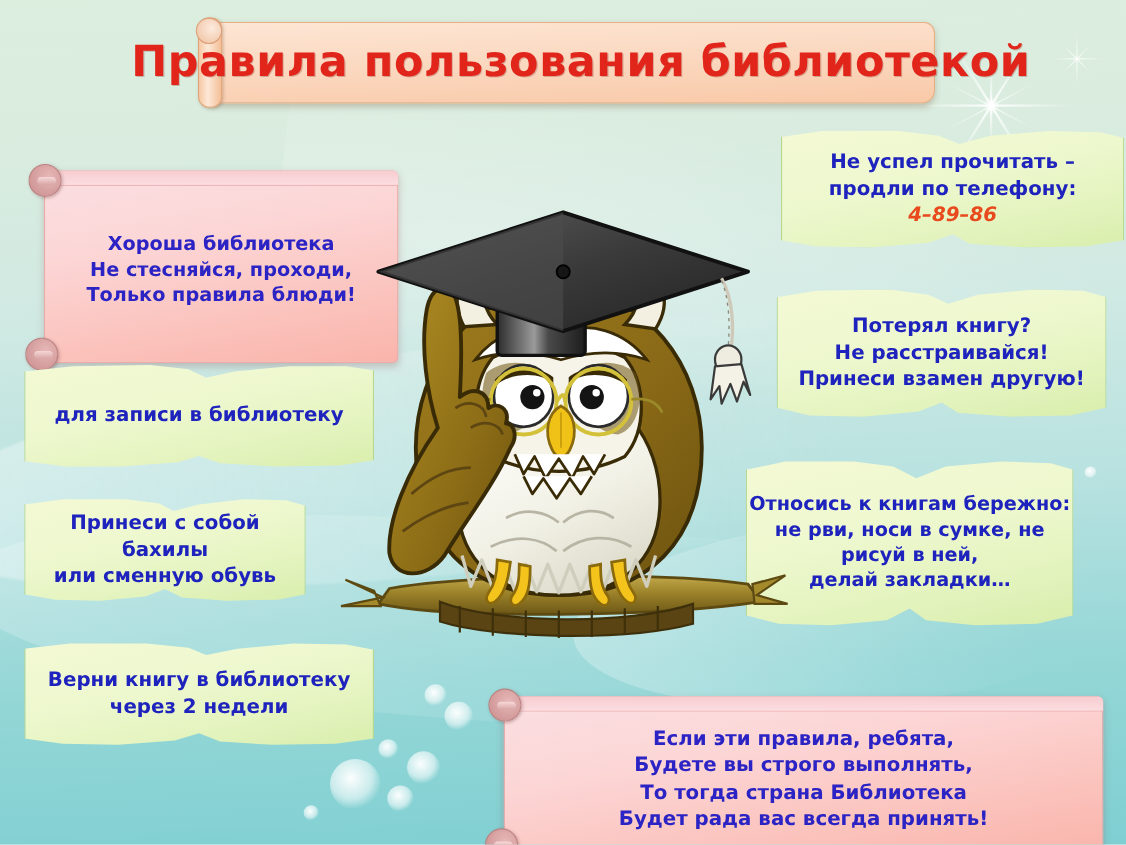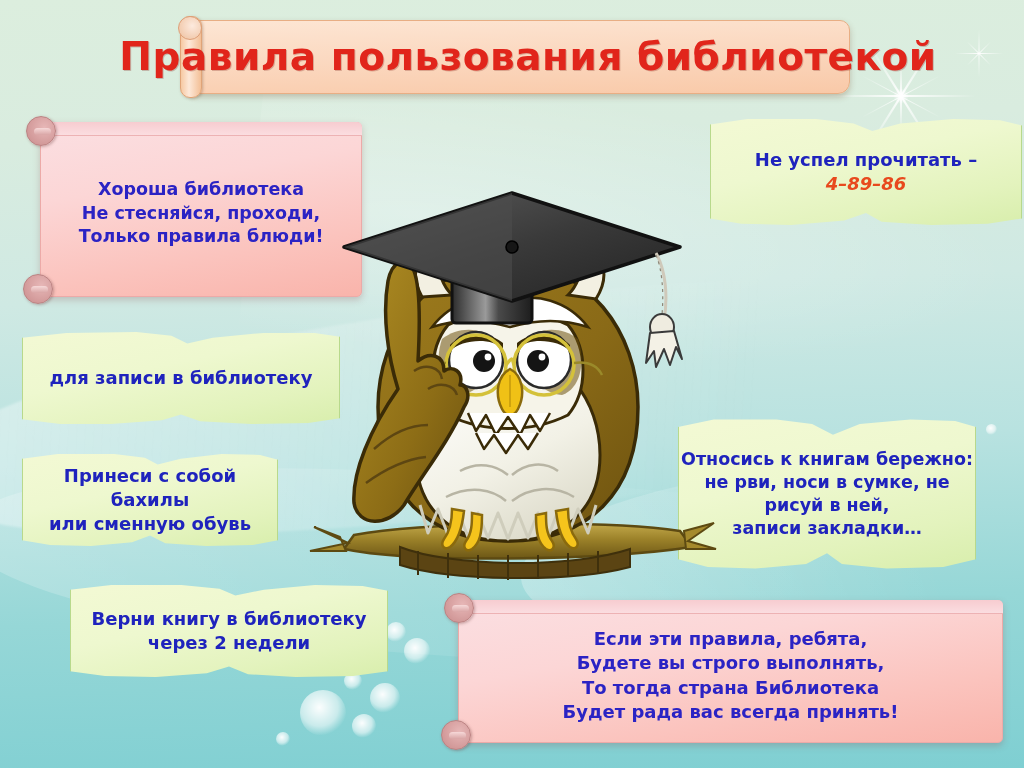--- a/index.html
+++ b/index.html
@@ -45,21 +45,21 @@
     border:1px solid #e0a478;border-radius:10px;box-shadow:1px 1px 3px rgba(120,80,50,.35);}
   .tscroll-curl{position:absolute;left:10px;top:2px;width:22px;height:22px;border-radius:50%;
     background:radial-gradient(circle at 60% 40%,#fdeade,#edbf9c);border:1px solid #dda079;}
   #title-text{position:absolute;left:40px;top:6px;right:20px;height:72px;
     display:flex;align-items:center;justify-content:center;
     font-size:39px;font-weight:bold;color:#e1251b;letter-spacing:.5px;
     font-family:"DejaVu Sans","Liberation Sans",sans-serif;
     text-shadow:1px 1px 0 rgba(120,20,10,.25);white-space:nowrap;}
 
   
-  .pink-scroll{position:absolute;}
+  .pink-scroll{position:absolute;margin-top:33px;}
   .pink-body{position:absolute;inset:0;
     background:linear-gradient(170deg,#fbdfe2 0%,#fcd6d6 35%,#fbc3bd 72%,#f9b4ab 100%);
     border:1px solid #ecaaa8;border-radius:5px;
     box-shadow:0 3px 7px rgba(140,80,80,.28);}
   .pink-topbar{position:absolute;left:0;right:0;top:0;height:13px;
     background:linear-gradient(180deg,#f7ccd0,#fbdde0);border-bottom:1px solid #edb2b4;
     border-radius:5px 5px 0 0;}
   .curl{position:absolute;width:28px;height:28px;border-radius:50%;
     background:radial-gradient(circle at 62% 38%,#e7b7b7,#c98c8c);
     border:1px solid #bb8282;box-shadow:1px 1px 3px rgba(120,70,70,.4);}
@@ -150,44 +150,53 @@
   </div>
 
   <div class="green-banner" style="left:22px;top:452px;width:256px;height:96px;">
     <div class="gb-shape" style="clip-path:polygon(0% 7%,14% 2%,36% 2%,48% 6%,53% 13%,62% 7%,78% 2%,93% 3%,100% 8%,100% 92%,90% 97%,72% 98%,56% 95%,50% 87%,43% 94%,27% 98%,11% 97%,0% 92%);"></div>
     <div class="gb-text" style="font-size:18px;">
       <span class="ln">Принеси с собой бахилы</span>
       <span class="ln">или сменную обувь</span>
     </div>
   </div>
 
-  <div class="green-banner" style="left:22px;top:583px;width:318px;height:96px;margin-left:48px;">
+  <div class="green-banner" style="left:22px;top:583px;width:318px;height:96px;">
     <div class="gb-shape" style="clip-path:polygon(0% 7%,13% 2%,35% 2%,47% 6%,52% 13%,61% 7%,77% 2%,92% 3%,100% 8%,100% 92%,89% 97%,71% 98%,56% 95%,50% 87%,43% 94%,27% 98%,11% 97%,0% 92%);"></div>
     <div class="gb-text" style="font-size:18px;">
       <span class="ln">Верни книгу в библиотеку</span>
       <span class="ln">через 2 недели</span>
     </div>
   </div>
 
   <div class="green-banner" style="left:710px;top:118px;width:312px;height:108px;">
     <div class="gb-shape" style="clip-path:polygon(0% 6%,12% 1%,34% 1%,46% 5%,52% 12%,61% 5%,78% 1%,93% 2%,100% 7%,100% 93%,89% 98%,71% 99%,55% 96%,50% 88%,43% 95%,26% 99%,10% 98%,0% 93%);"></div>
     <div class="gb-text" style="font-size:18px;">
       <span class="ln">Не успел прочитать –</span>
+      <span class="ln">продли по телефону:</span>
       <span class="ln phone">4–89–86</span>
     </div>
   </div>
 
+  <div class="green-banner" style="left:706px;top:262px;width:300px;height:118px;">
+    <div class="gb-shape" style="clip-path:polygon(0% 7%,12% 2%,34% 1%,46% 5%,52% 12%,61% 5%,78% 1%,93% 2%,100% 7%,100% 92%,89% 98%,71% 99%,55% 96%,50% 88%,43% 95%,26% 99%,10% 98%,0% 92%);"></div>
+    <div class="gb-text" style="font-size:18px;">
+      <span class="ln">Потерял книгу?</span>
+      <span class="ln">Не расстраивайся!</span>
+      <span class="ln">Принеси взамен другую!</span>
+    </div>
+  </div>
 
   <div class="green-banner" style="left:678px;top:418px;width:298px;height:152px;">
     <div class="gb-shape" style="clip-path:polygon(0% 6%,12% 1%,33% 1%,45% 4%,52% 11%,61% 4%,78% 1%,93% 2%,100% 6%,100% 93%,89% 98%,70% 99%,55% 96%,50% 89%,43% 96%,26% 99%,10% 98%,0% 93%);"></div>
     <div class="gb-text" style="font-size:17.5px;">
       <span class="ln">Относись к книгам бережно:</span>
       <span class="ln">не рви, носи в сумке, не</span>
       <span class="ln">рисуй в ней,</span>
-      <span class="ln">записи закладки…</span>
+      <span class="ln">делай закладки…</span>
     </div>
   </div>
 
   <div class="pink-scroll" style="left:458px;top:600px;width:545px;height:143px;">
     <div class="pink-body"></div>
     <div class="pink-topbar"></div>
     <div class="curl" style="left:-14px;top:-7px;"></div>
     <div class="curl" style="left:-17px;top:120px;"></div>
     <div class="panel-text" style="font-size:18px;padding-top:8px;">
       <span class="ln">Если эти правила, ребята,</span>

